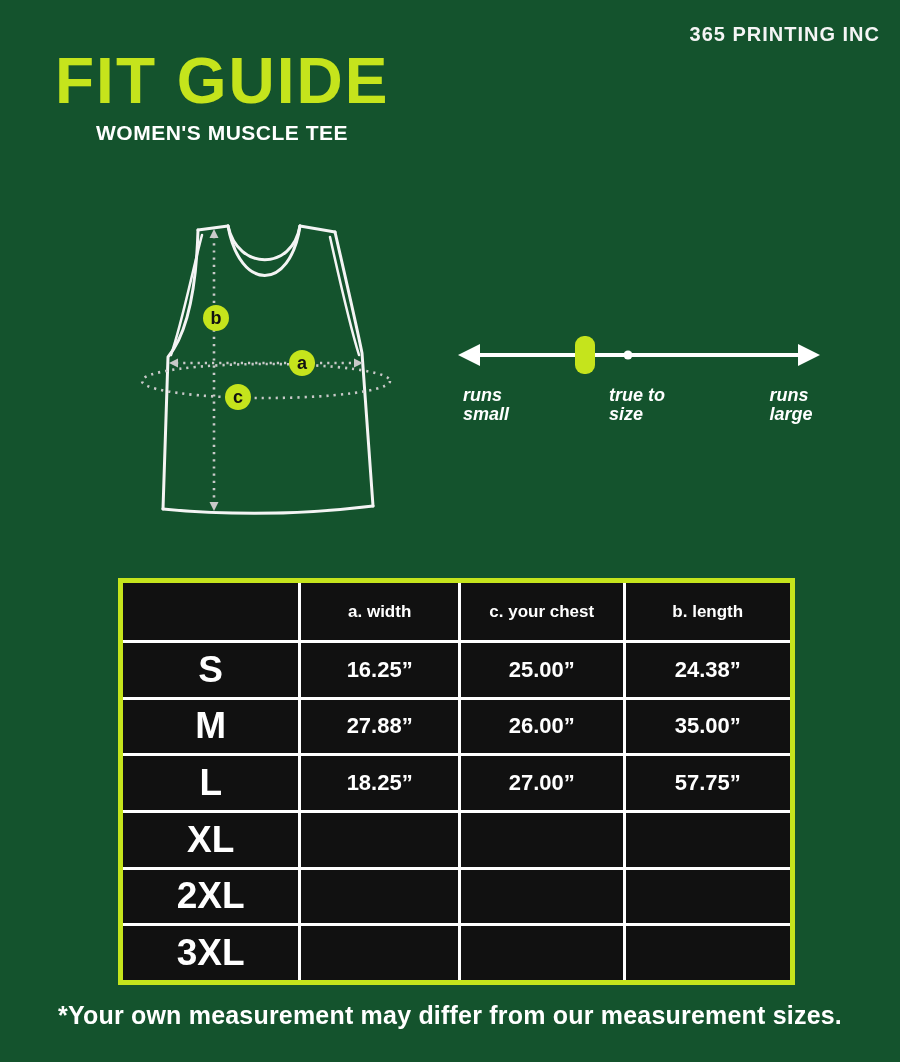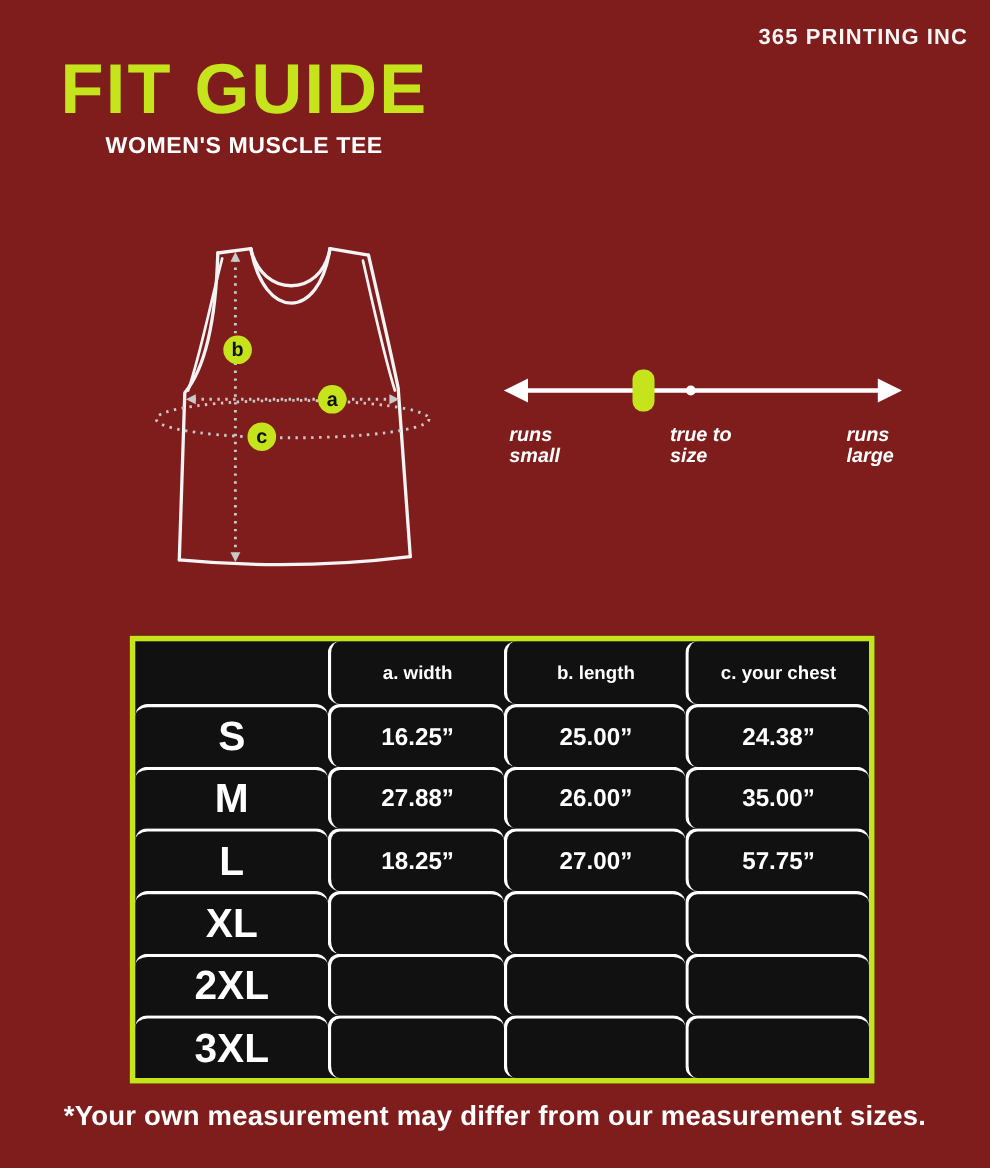--- a/index.html
+++ b/index.html
@@ -1,18 +1,18 @@
 <!DOCTYPE html>
 <html><head>
 <meta charset="utf-8">
 <style>
   html, body { margin:0; padding:0; background:#111111; }
   .stage {
     position:relative; width:900px; height:1062px; overflow:hidden;
-    background:#7f1d1d; color:#ffffff;
+    background:#14532d; color:#ffffff;
     font-family:"Liberation Sans", sans-serif; font-weight:700;
   }
   .brand {
     position:absolute; top:23px; right:20px;
     font-size:20px; letter-spacing:1px; color:#f5f5f5; white-space:nowrap;
   }
   .title {
     position:absolute; left:55px; top:46px; margin:0;
     font-size:64px; letter-spacing:2px; color:#c5e41c; line-height:1.1;
   }
@@ -36,21 +36,21 @@
   .size-table {
     position:absolute; left:118px; top:578px; width:677px; height:407px;
     box-sizing:border-box; border:5px solid #c5e41c; background:#111111;
     display:grid;
     grid-template-columns:178fr 162fr 167fr 170fr;
     grid-template-rows:57px repeat(6, 1fr);
   }
   .cell {
     display:flex; align-items:center; justify-content:center;
     border-top:3px solid #ffffff; border-left:3px solid #ffffff;
-    color:#ffffff; overflow:hidden;border-radius:11px;
+    color:#ffffff; overflow:hidden;
   }
   .cell:nth-child(4n+1) { border-left:none; }
   .cell:nth-child(-n+4) { border-top:none; }
   .head-cell  { font-size:17px; }
   .size-cell  { font-size:37px; }
   .value-cell { font-size:22px; }
   .footnote {
     position:absolute; top:1001px; left:0; width:100%;
     text-align:center; font-size:25px; letter-spacing:0.2px; color:#ffffff;
   }
@@ -120,22 +120,22 @@
     <div>size</div>
   </div>
   <div class="scale-label right">
     <div>runs</div>
     <div>large</div>
   </div>
 
   <div class="size-table" id="size-table">
       <div class="cell head-cell"></div>
       <div class="cell head-cell">a. width</div>
+      <div class="cell head-cell">c. your chest</div>
       <div class="cell head-cell">b. length</div>
-      <div class="cell head-cell">c. your chest</div>
       <div class="cell size-cell">S</div>
       <div class="cell value-cell">16.25”</div>
       <div class="cell value-cell">25.00”</div>
       <div class="cell value-cell">24.38”</div>
       <div class="cell size-cell">M</div>
       <div class="cell value-cell">27.88”</div>
       <div class="cell value-cell">26.00”</div>
       <div class="cell value-cell">35.00”</div>
       <div class="cell size-cell">L</div>
       <div class="cell value-cell">18.25”</div>

